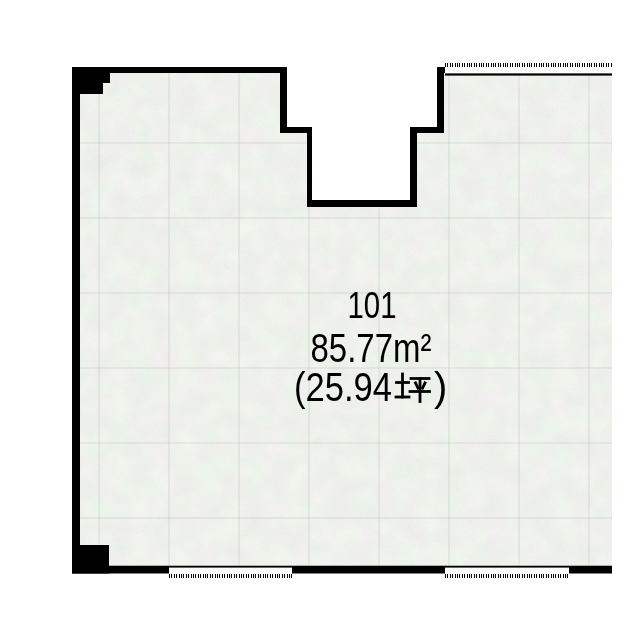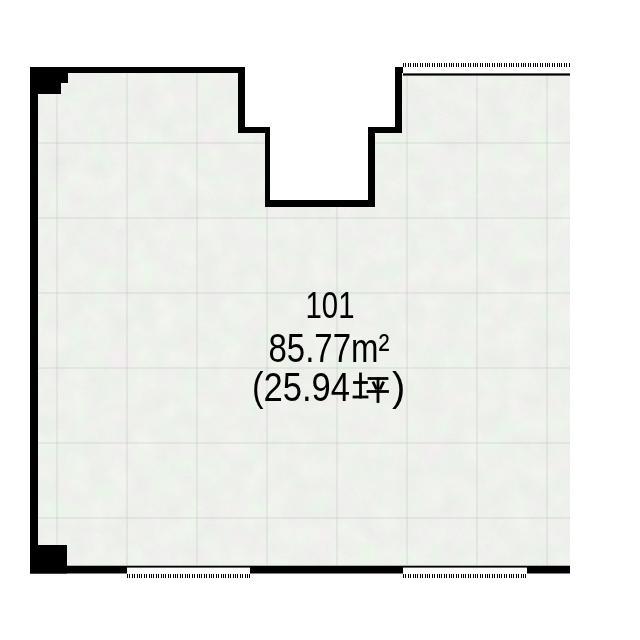--- a/index.html
+++ b/index.html
@@ -9,20 +9,21 @@
     height: 640px;
     background: #ffffff;
     font-family: "Liberation Sans", "DejaVu Sans", sans-serif;
   }
   .page {
     position: relative;
     width: 570px;
     height: 640px;
     background: #8b5cf6;
     overflow: hidden;
+    margin-left: 42px;
   }
   svg { display: block; }
   text {
     font-family: "Liberation Sans", "DejaVu Sans", sans-serif;
     fill: #000000;
   }
 </style>
 </head>
 <body>
 

